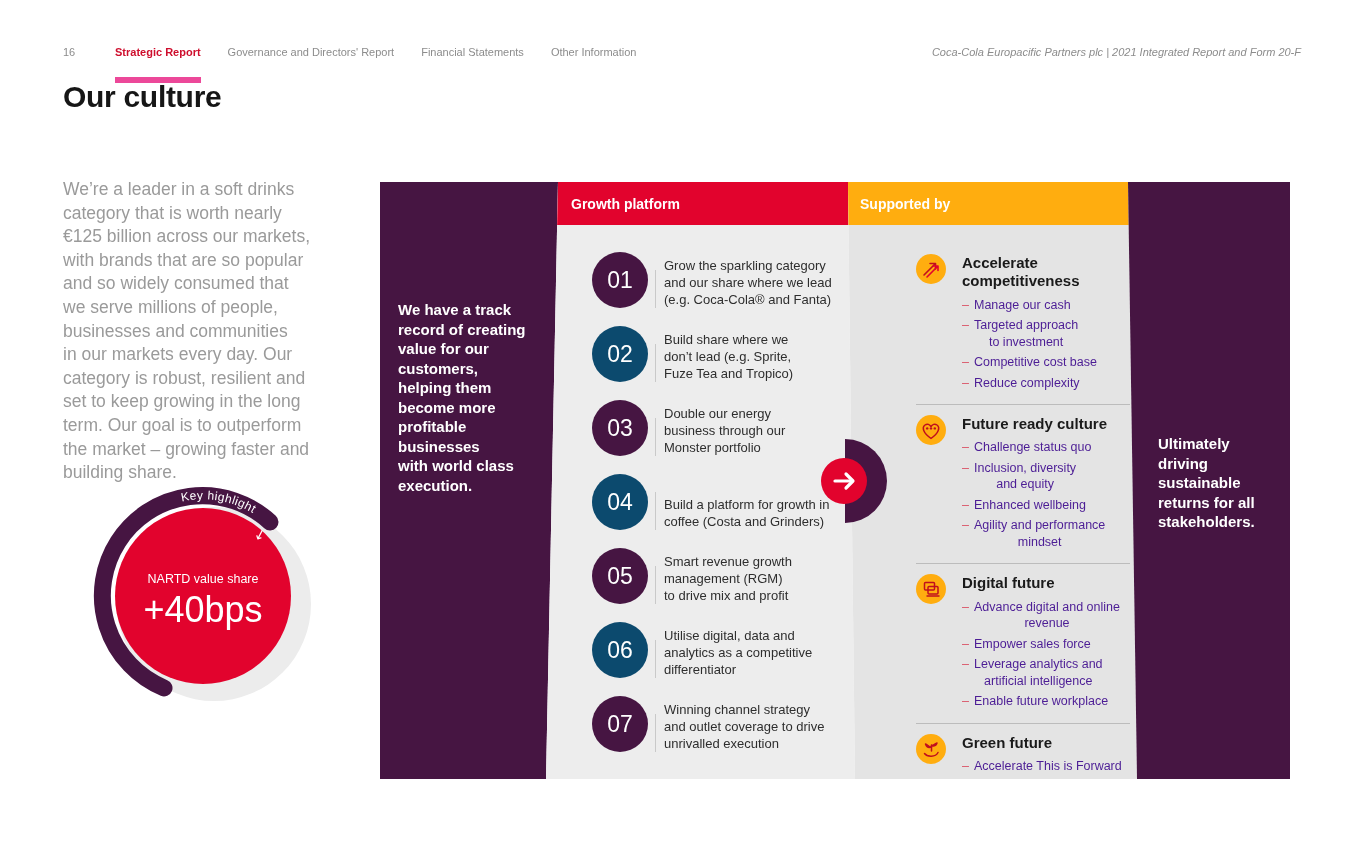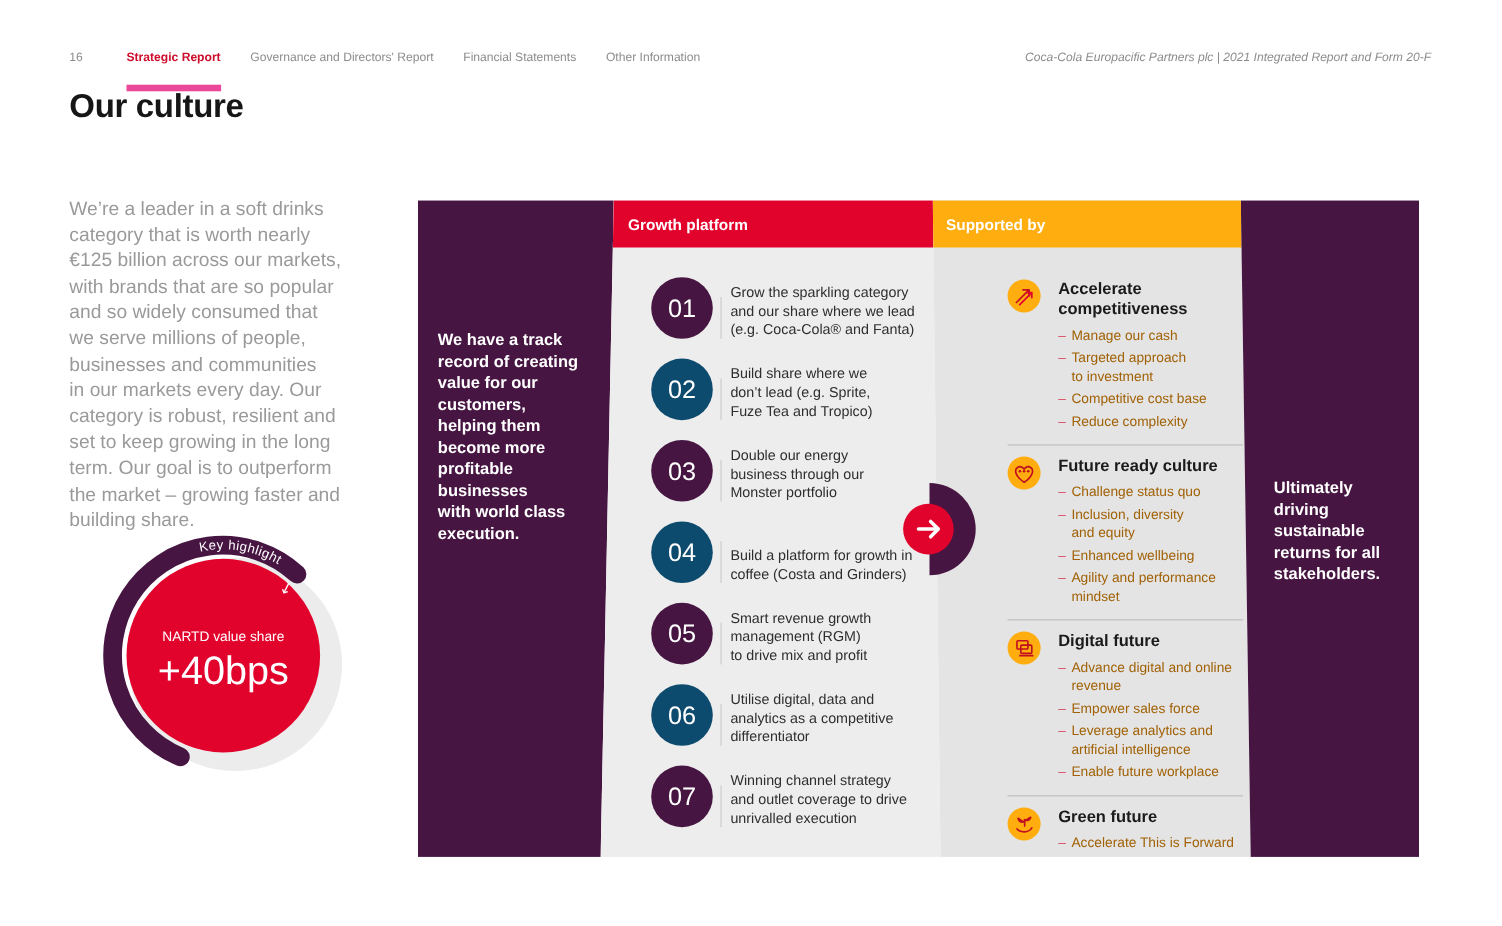--- a/index.html
+++ b/index.html
@@ -47,21 +47,21 @@
   .g-circle.red { background:#0c4a6e; }
   .g-sep { width:1px; height:38px; background:#c9c9c9; margin:0 8px 0 7px; flex:0 0 auto; }
   .g-text { font-size:13px; line-height:1.32; color:#2e2e2e; white-space:pre-line; width:178px; }
 
   .s-sections { position:absolute; left:536px; top:72px; width:214px; }
   .s-section { display:flex; }
   .s-icon { flex:0 0 30px; width:30px; height:30px; border-radius:50%; background:#ffad0f; display:flex; align-items:center; justify-content:center; margin-right:16px; }
   .s-body h3 { font-size:15px; line-height:1.22; color:#1a1a1a; white-space:pre-line; margin-bottom:6px; }
   .bullet { display:flex; margin-bottom:4px; }
   .dash { flex:0 0 12px; color:#d94f63; font-size:12.5px; line-height:1.32; }
-  .b-text { font-size:12.5px; line-height:1.32; color:#a16207; white-space:pre-line; }
+  .b-text { font-size:12.5px; line-height:1.32; color:#4c1d95; white-space:pre-line;text-align:center; }
   .s-divider { border-top:1px solid #bcbcbc; margin:9px 0 10px 0; }
 
   .outcome { position:absolute; left:778px; top:252px; width:118px; color:#fff; font-weight:bold; font-size:15px; line-height:19.5px; white-space:pre-line; }
 
   .joint { position:absolute; left:420px; top:254px; }
 </style>
 </head>
 <body>
 
 <div class="page">

